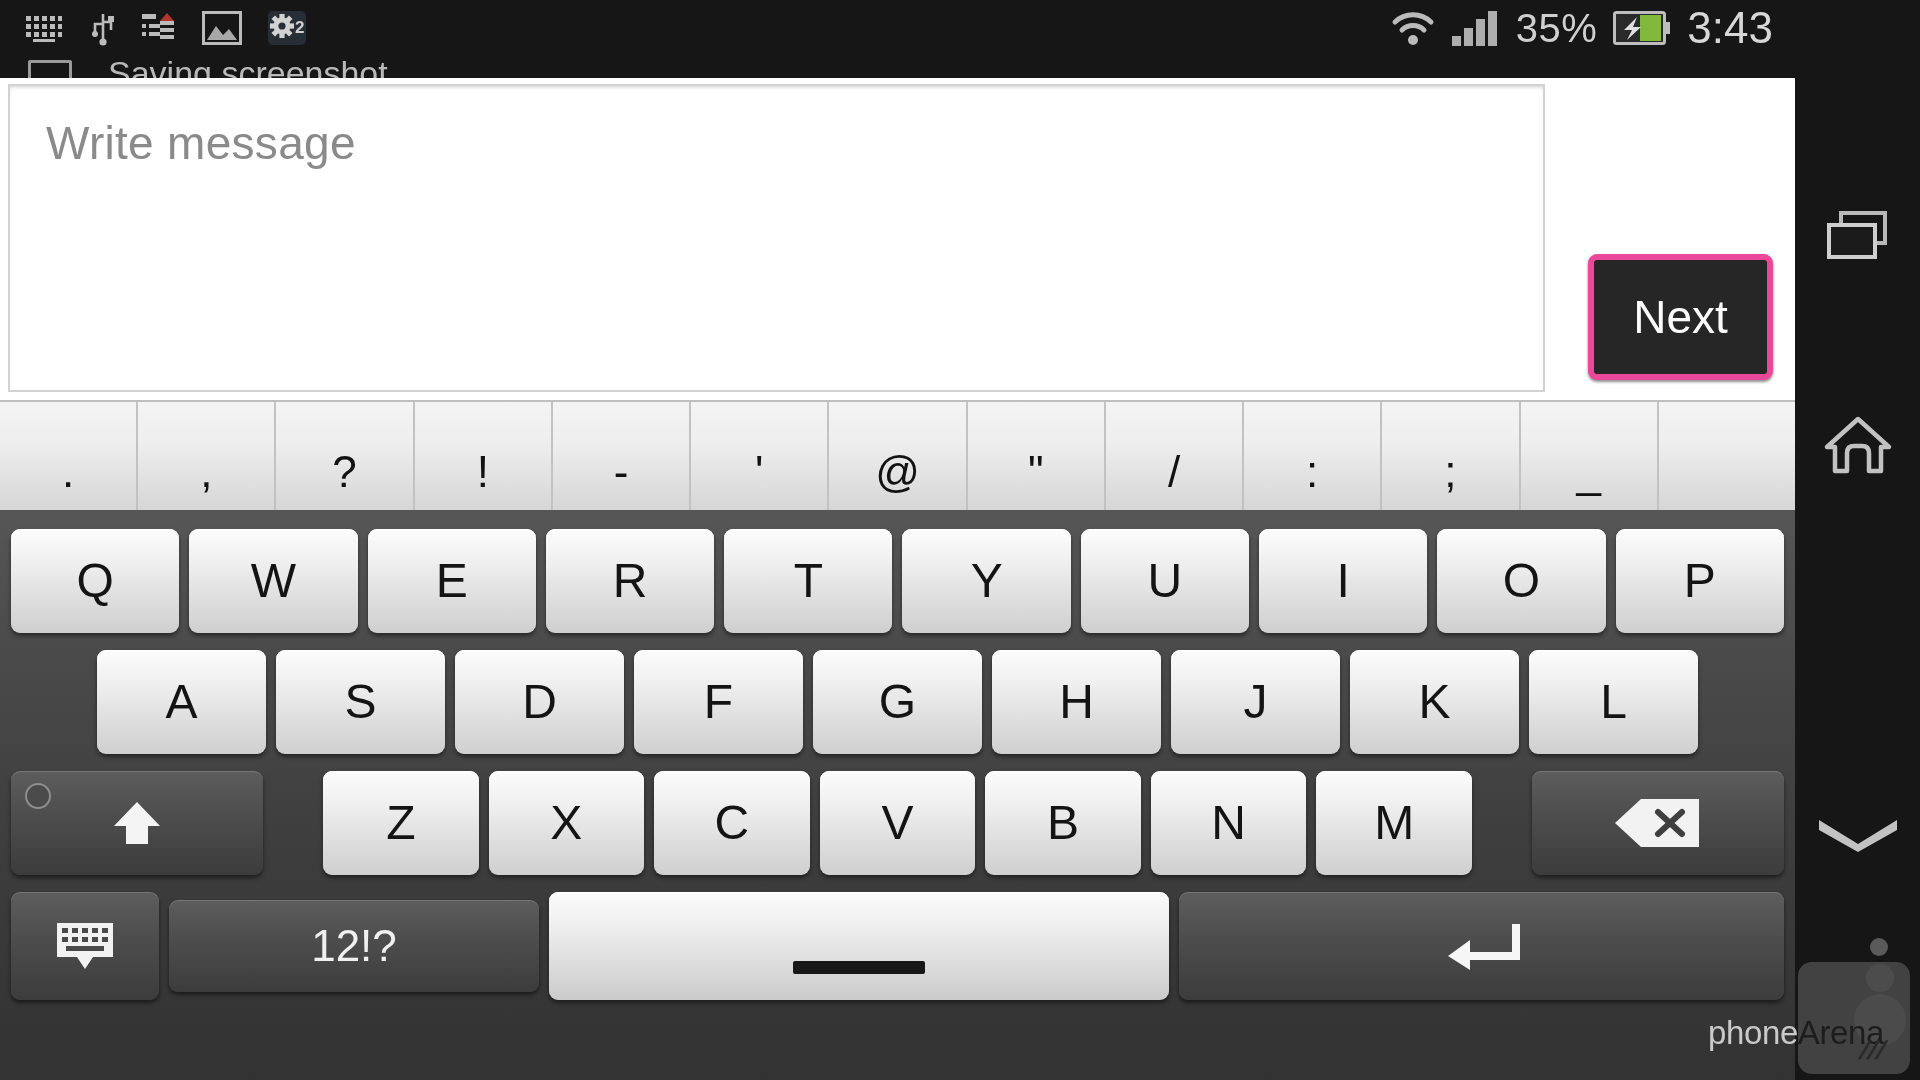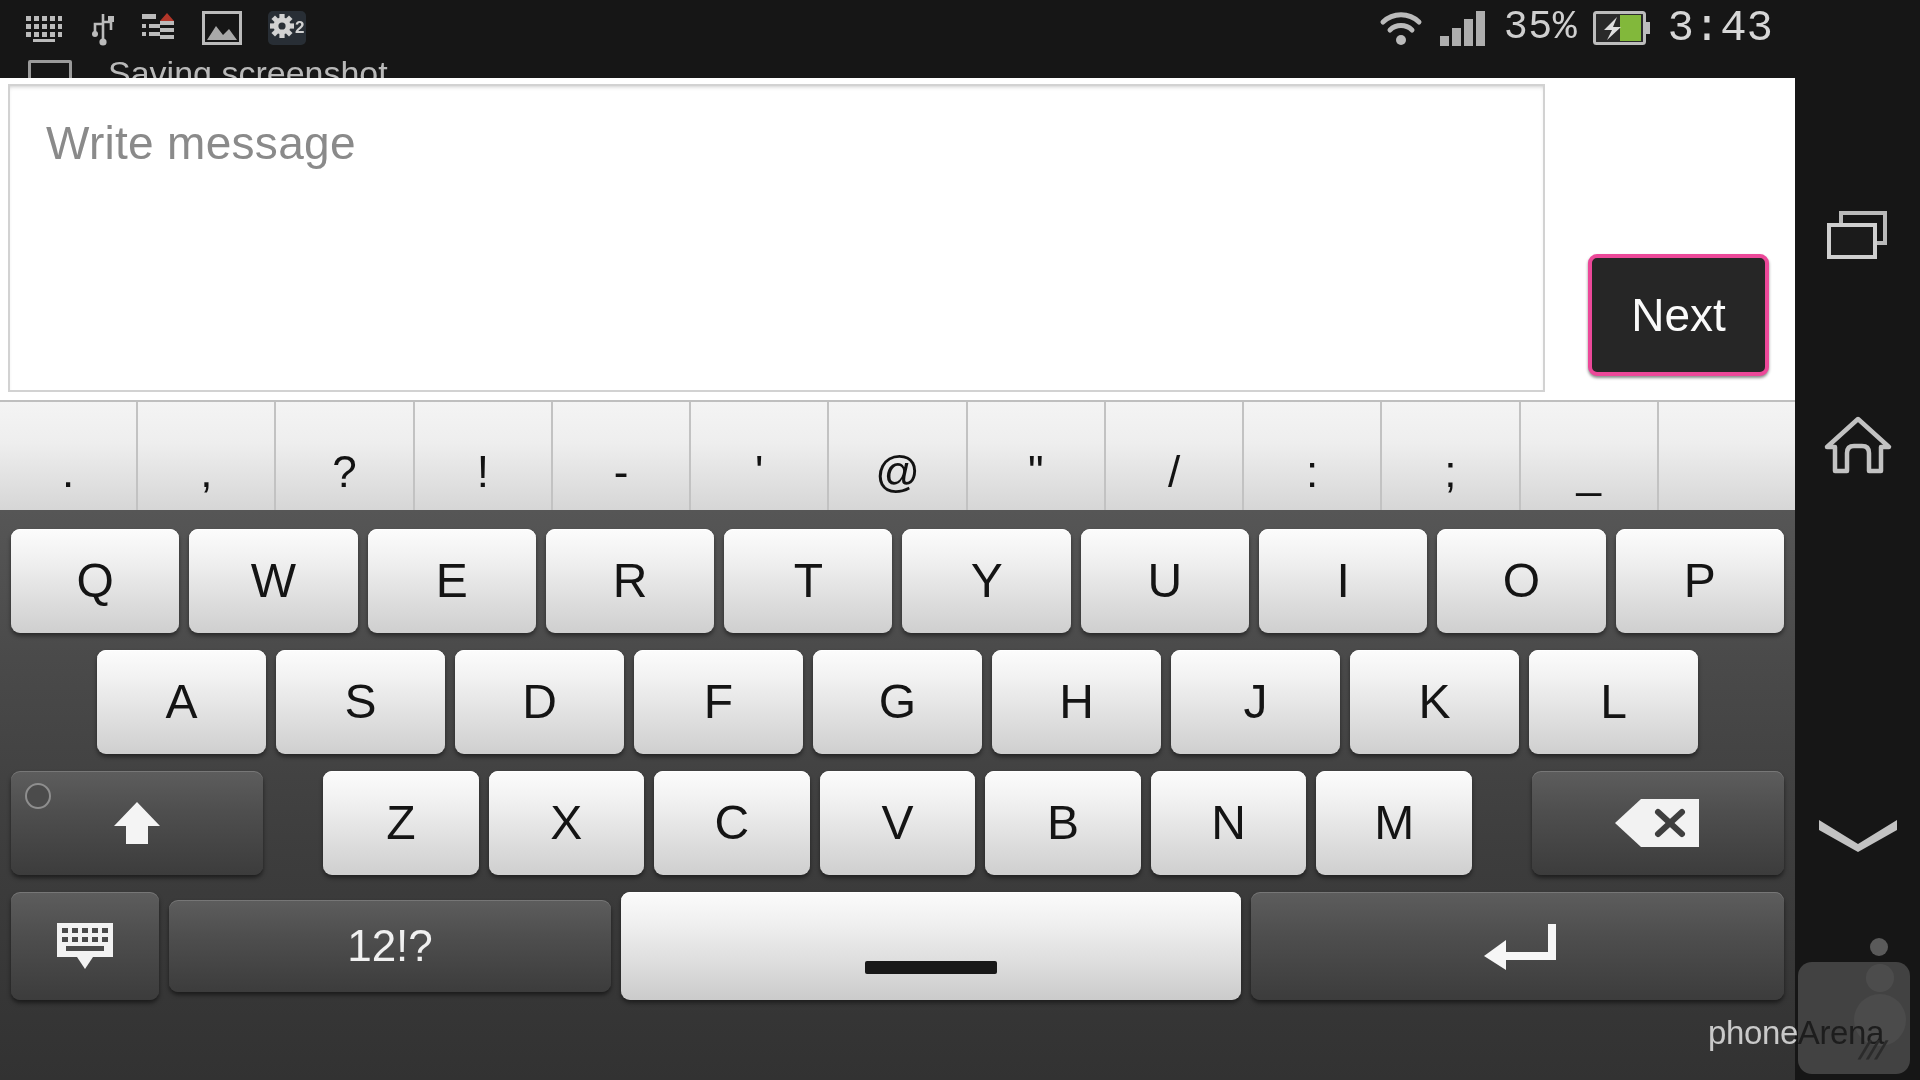--- a/index.html
+++ b/index.html
@@ -3,38 +3,38 @@
 <meta charset="utf-8">
 <style>
   html,body{margin:0;padding:0;background:#000;}
   body{width:1920px;height:1080px;overflow:hidden;font-family:"Liberation Sans",sans-serif;}
 
   #screen{position:relative;width:1920px;height:1080px;background:#1b1b1b;overflow:hidden;}
 
   
   #statusbar{position:absolute;left:0;top:0;width:1795px;height:56px;background:#161616;}
   .sb-left{position:absolute;left:24px;top:0;height:56px;display:flex;align-items:center;gap:26px;}
-  .sb-right{position:absolute;right:22px;top:0;height:56px;display:flex;align-items:center;gap:16px;font-family:Liberation Mono, monospace;}
+  .sb-right{position:absolute;right:22px;top:0;height:56px;display:flex;align-items:center;gap:16px;}
   .sb-ico{display:block;opacity:.92;}
   .sb-text{color:#cfcfcf;font-size:40px;font-weight:300;letter-spacing:.5px;line-height:1;}
   .sb-time{color:#d7d7d7;font-size:44px;font-weight:300;line-height:1;}
 
   
   #notif{position:absolute;left:0;top:56px;width:1795px;height:36px;background:#161616;overflow:hidden;}
   #notif .n-ico{position:absolute;left:28px;top:4px;width:44px;height:28px;border:3px solid #9a9a9a;border-radius:2px;box-sizing:border-box;}
   #notif .n-txt{position:absolute;left:96px;top:-2px;color:#b9b9b9;font-size:34px;font-weight:300;white-space:nowrap;margin-left:12px;}
 
   
   #compose{position:absolute;left:0;top:78px;width:1795px;height:322px;background:#ffffff;}
   #msgfield{position:absolute;left:8px;top:6px;width:1537px;height:308px;
             background:#fff;border:2px solid #d2d2d2;box-sizing:border-box;
             box-shadow:inset 0 3px 5px -3px rgba(0,0,0,.28);}
   #msgplaceholder{position:absolute;left:36px;top:30px;color:#8a8a8a;font-size:46px;font-weight:300;letter-spacing:.3px;}
   #nextbtn{position:absolute;left:1588px;top:176px;width:173px;height:114px;
-           background:#262626;border-radius:9px;border:4px solid #ec4899;
+           background:#262626;border-radius:9px;border:6px solid #ec4899;
            display:flex;align-items:center;justify-content:center;
            box-shadow:0 2px 3px rgba(0,0,0,.45);}
   #nextbtn span{color:#fafafa;font-size:46px;font-weight:400;}
 
   
   #punctrow{position:absolute;left:0;top:400px;width:1795px;height:110px;
             background:linear-gradient(180deg,#f4f4f4 0%,#eeeeee 38%,#d6d6d6 100%);
             display:flex;border-top:2px solid #bfbfbf;box-sizing:border-box;}
   .pkey{flex:1 1 0;position:relative;display:flex;align-items:flex-end;justify-content:center;
         border-right:2px solid #c2c2c2;box-sizing:border-box;padding-bottom:16px;}
@@ -64,21 +64,21 @@
 
   
   #shiftkey{width:252px;margin:0 5px;}
   #shiftdot{position:absolute;left:14px;top:12px;width:26px;height:26px;border-radius:50%;
             border:2px solid #8e8e8e;background:#4b4b4b;box-sizing:border-box;}
   #bskey{width:252px;margin:0 5px;}
   .r3spacer{width:50px;}
 
   
   #hidekey{width:148px;margin:0 5px;}
-  #symkey{width:442px;margin:8px 5px;}
+  #symkey{width:370px;margin:8px 5px;}
   #spacekey{width:620px;margin:0 5px;border-radius:9px;
             background:linear-gradient(180deg,#fbfbfb 0%,#f0f0f0 28%,#d9d9d9 74%,#cbcbcb 100%);
             box-shadow:0 3px 4px rgba(0,0,0,.45), inset 0 1px 0 #ffffff;
             display:flex;align-items:center;justify-content:center;}
   #spacebar-mark{width:132px;height:13px;background:#181818;border-radius:2px;margin-top:42px;}
   #enterkey{flex:1 1 0;margin:0 5px;}
 
   
   #navbar{position:absolute;right:0;top:0;width:125px;height:1080px;background:#161616;}
   .navbtn{position:absolute;left:0;width:125px;height:125px;display:flex;align-items:center;justify-content:center;}

